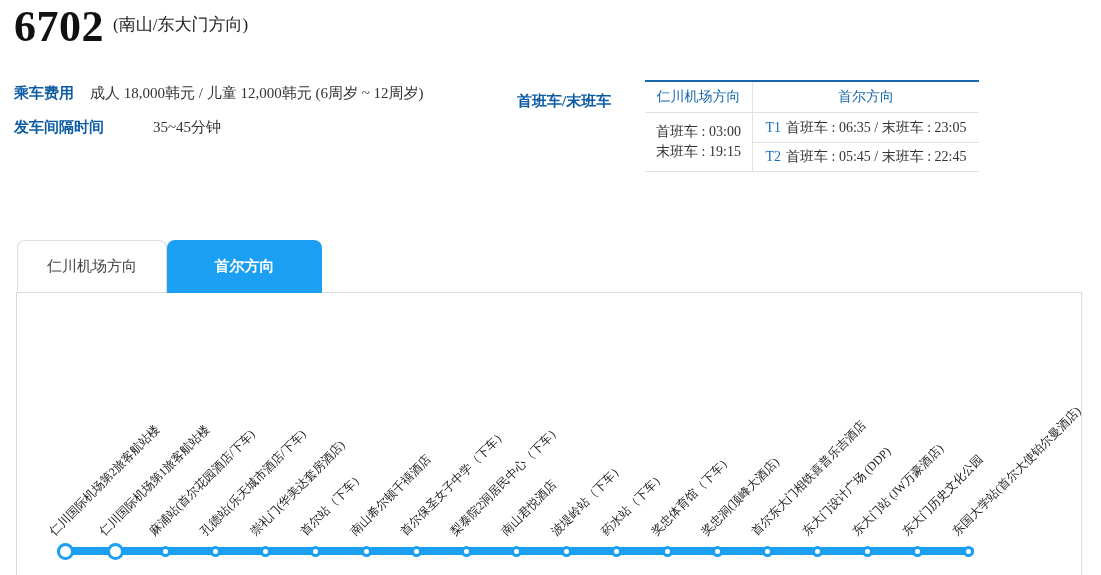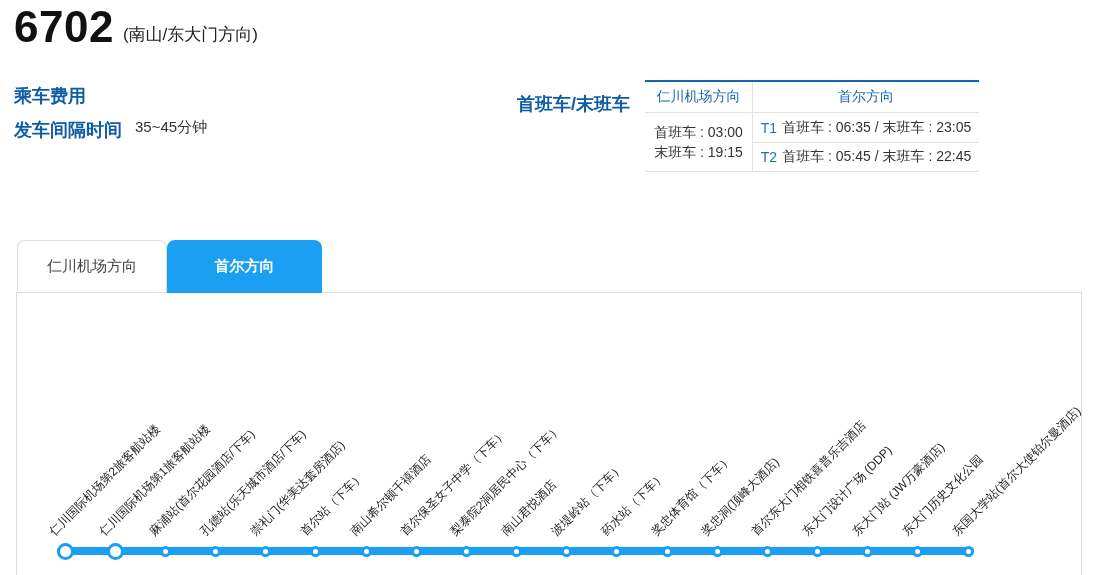--- a/index.html
+++ b/index.html
@@ -1,26 +1,26 @@
 <!DOCTYPE html>
 <html><head>
 <meta charset="utf-8">
 <style>
   * { margin:0; padding:0; box-sizing:border-box; }
   html,body { width:1101px; height:575px; background:#ffffff; overflow:hidden;
               font-family:"Liberation Sans","DejaVu Sans",sans-serif; color:#333; }
-  .stage { position:relative; width:1101px; height:575px; }
+  .stage { position:relative; width:1101px; height:575px;font-family:Liberation Serif, serif; }
 
   
   .page-head { position:absolute; left:14px; top:4px; display:flex; align-items:flex-end; }
   .route-no { font-size:44px; font-weight:700; color:#111; line-height:1.05; letter-spacing:0.5px; }
-  .route-dir { font-size:17px; color:#222; margin-left:9px; margin-bottom:4px; }
+  .route-dir { font-size:17px; color:#222; margin-left:9px; margin-bottom:14px; }
 
   
-  .info-label { position:absolute; font-size:18px; font-weight:700; color:#0d5ca5; white-space:nowrap; }
+  .info-label { position:absolute; font-size:15px; font-weight:700; color:#0d5ca5; white-space:nowrap; }
   .info-value { position:absolute; font-size:15px; color:#333; white-space:nowrap; }
 
   
   .sched { position:absolute; left:645px; top:80px; width:334px; border-top:2px solid #1566ac;
            border-bottom:1px solid #e2e2e2; font-size:14px; }
   .sched-head { display:flex; height:31px; border-bottom:1px solid #e2e2e2; }
   .sched-head .c1 { width:108px; border-right:1px solid #e2e2e2; display:flex; align-items:center; justify-content:center;
                     color:#1566ac; }
   .sched-head .c2 { width:226px; display:flex; align-items:center; justify-content:center; color:#1566ac; }
   .sched-body { display:flex; }
@@ -55,23 +55,24 @@
 <body>
 
 <div class="stage">
 
   <div class="page-head">
     <span class="route-no">6702</span>
     <span class="route-dir">(南山/东大门方向)</span>
   </div>
 
   <div class="info-label" style="left:14px; top:84px;">乘车费用</div>
+  <div class="info-value" style="left:90px; top:84px;">成人 18,000韩元 / 儿童 12,000韩元 (6周岁 ~ 12周岁)</div>
 
   <div class="info-label" style="left:14px; top:118px;text-align:center;">发车间隔时间</div>
-  <div class="info-value" style="left:135px; top:118px;">35~45分钟</div>
+  <div class="info-value" style="left:153px; top:118px;">35~45分钟</div>
 
   <div class="info-label" style="left:517px; top:92px;">首班车/末班车</div>
 
   <div class="sched">
     <div class="sched-head">
       <div class="c1">仁川机场方向</div>
       <div class="c2">首尔方向</div>
     </div>
     <div class="sched-body">
       <div class="sched-left">

